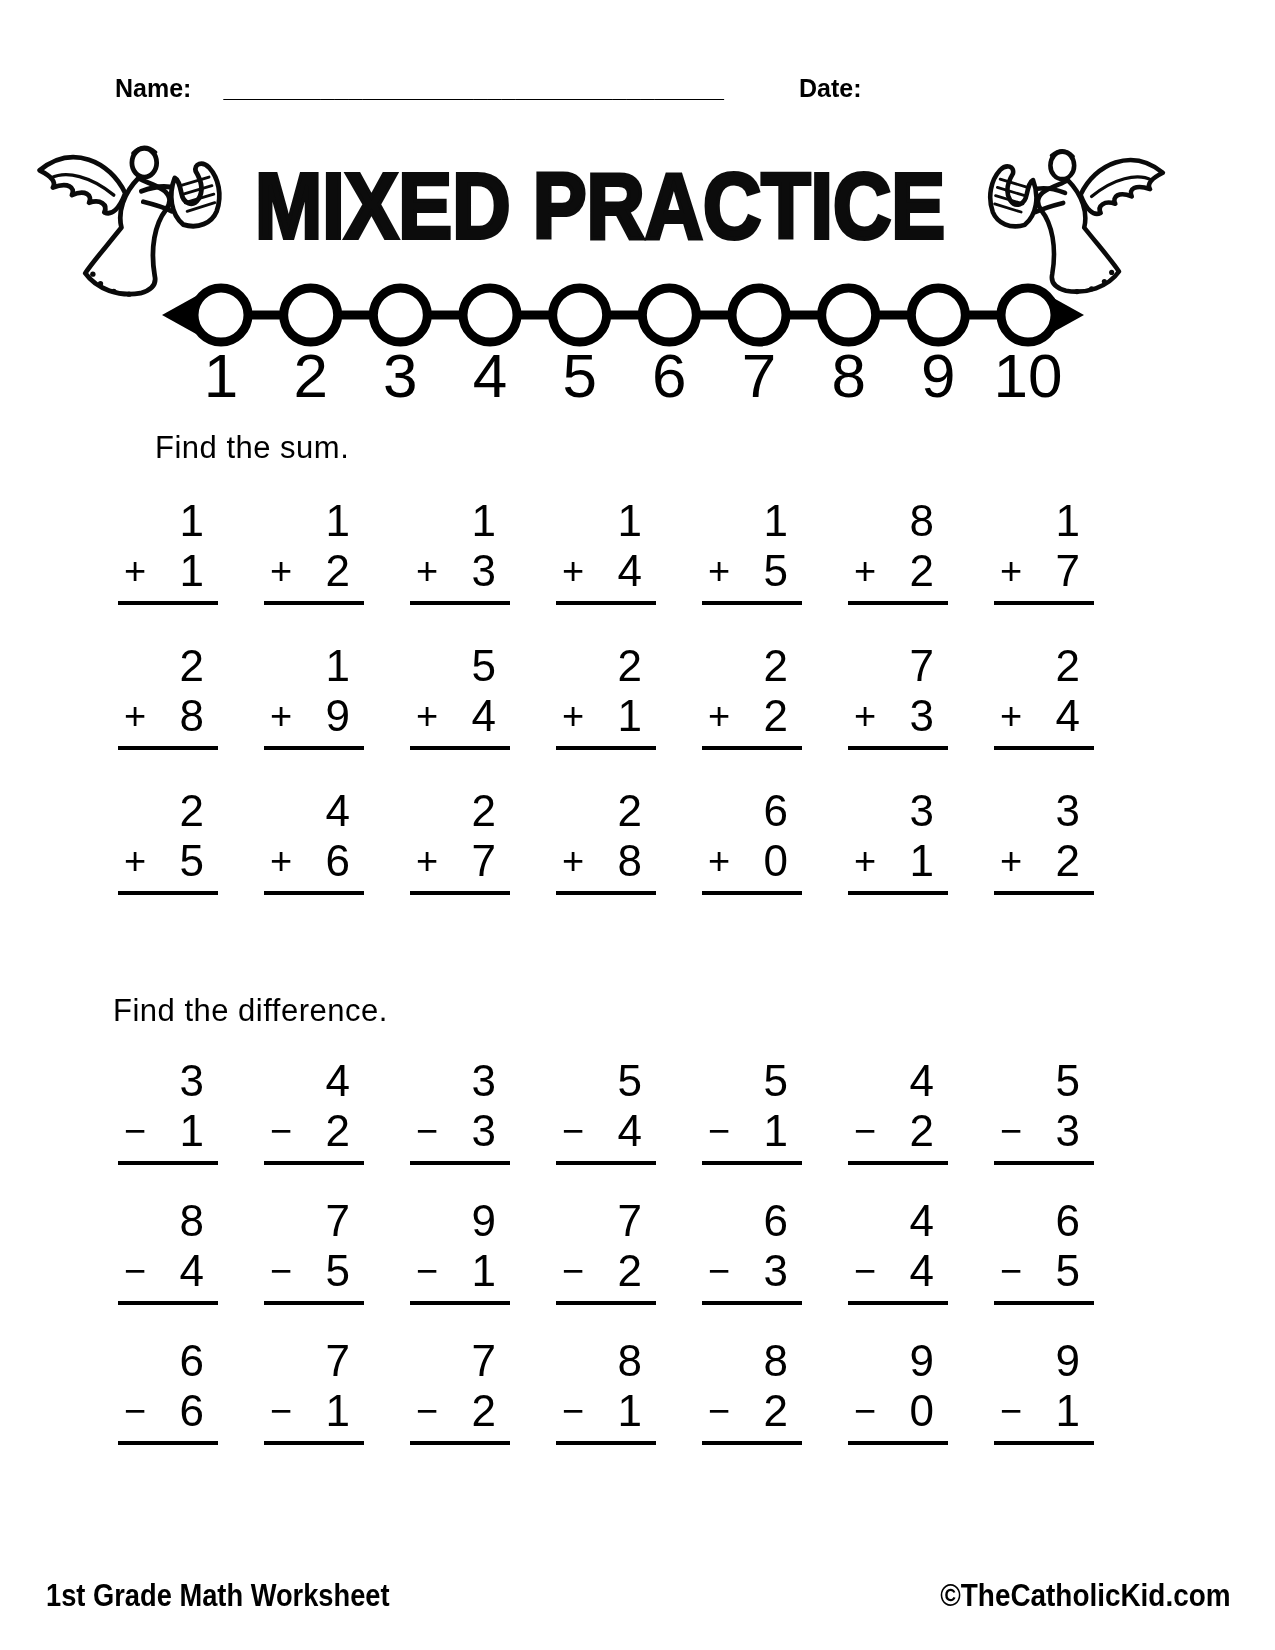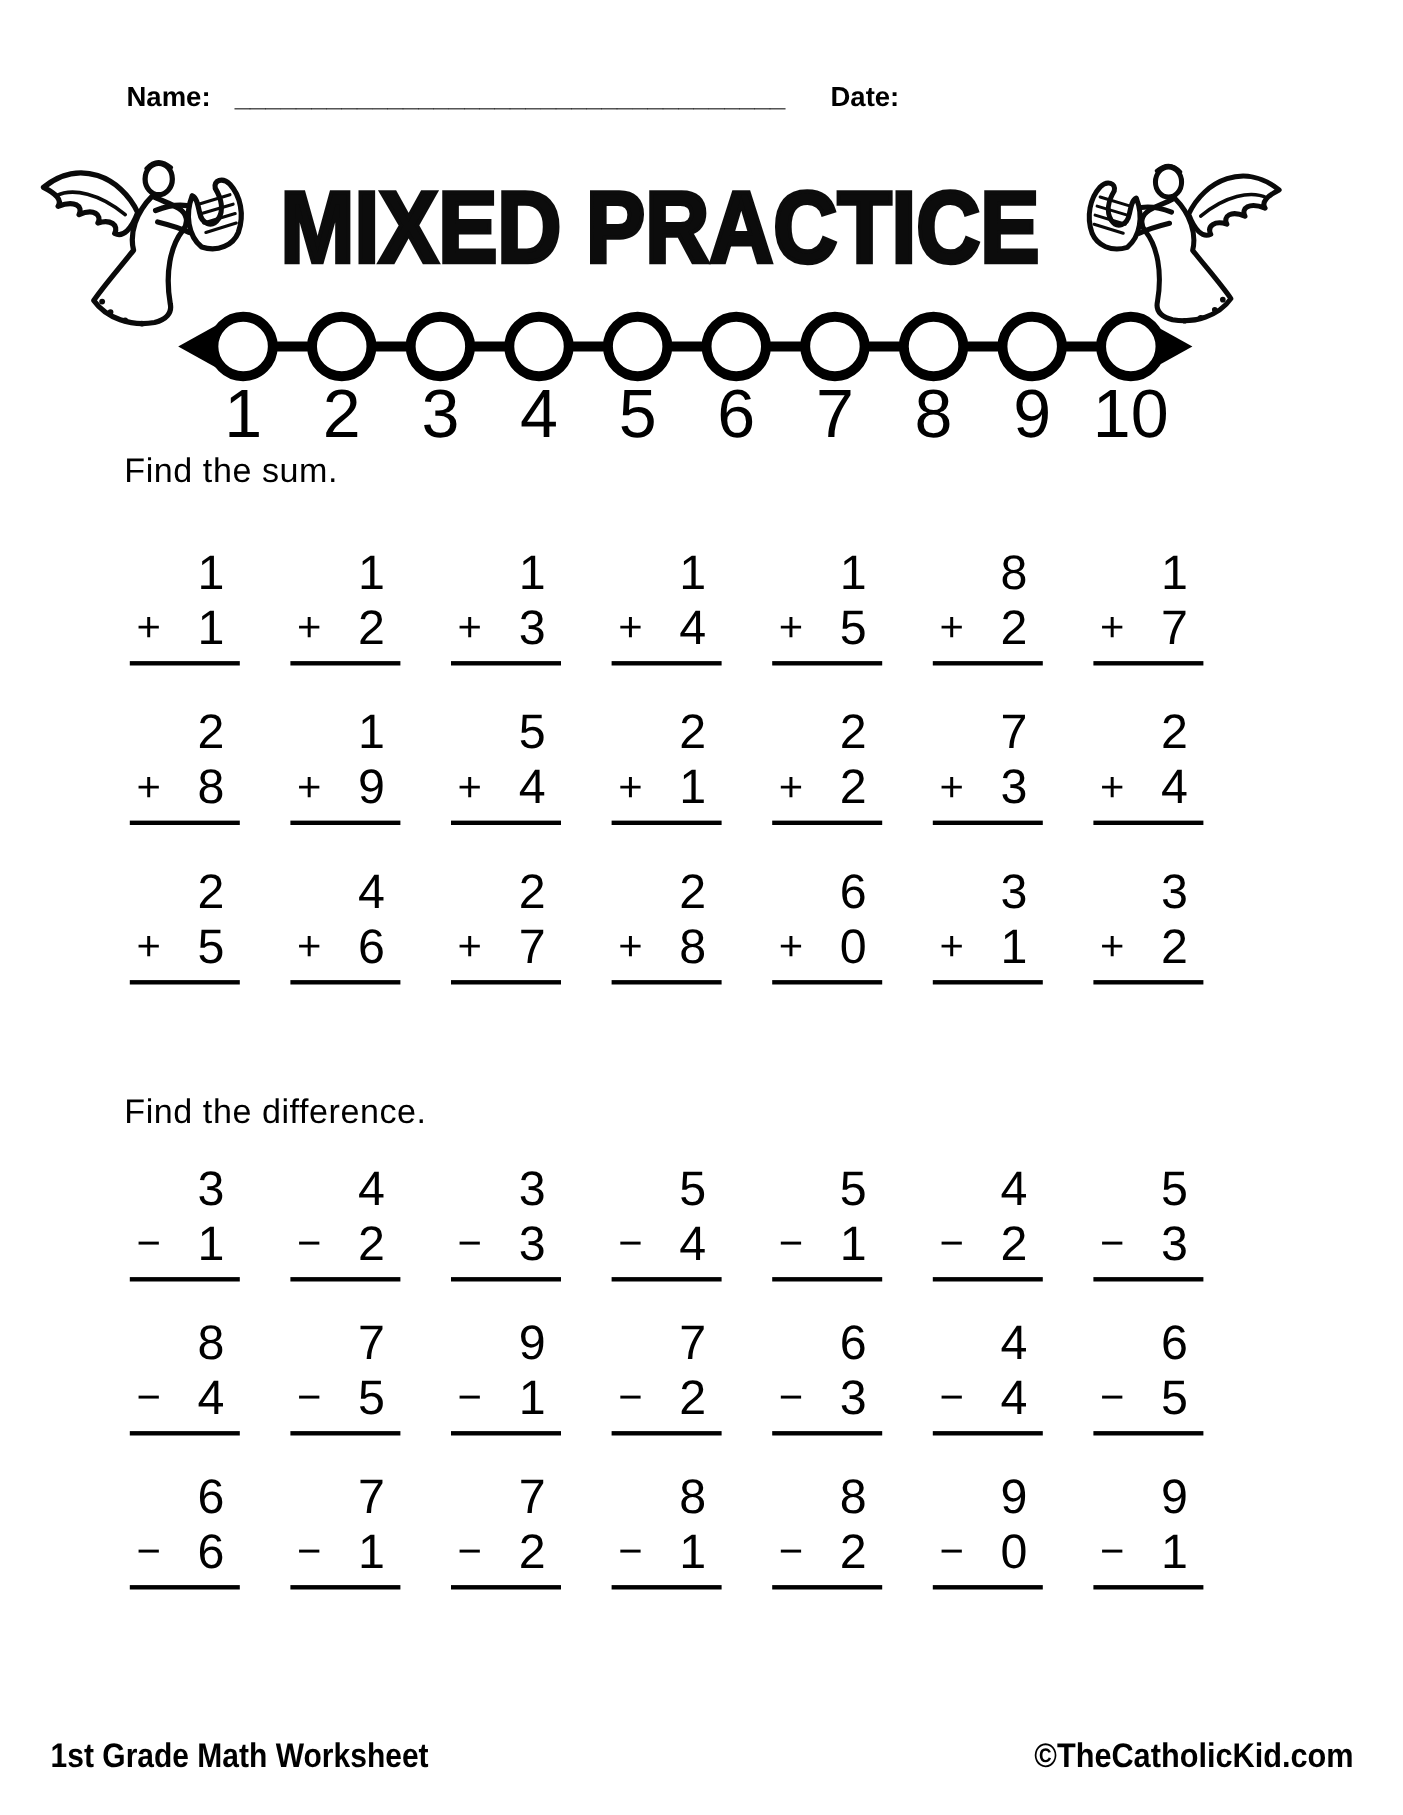--- a/index.html
+++ b/index.html
@@ -2,40 +2,40 @@
 <html><head>
 <meta charset="utf-8">
 <style>
   * { margin:0; padding:0; box-sizing:border-box; }
   html,body { background:#ffffff; }
   .page {
     position:relative; width:1275px; height:1650px; background:#ffffff;
     color:#000; font-family:"Liberation Sans", sans-serif; overflow:hidden;
   }
   
-  .field { position:absolute; top:74px; display:flex; align-items:baseline; 
+  .field { position:absolute; top:74px; display:flex; align-items:baseline; gap:10px;
            font-weight:bold; font-size:25px; }
   .name-field { left:115px; }
-  .date-field { left:755px;flex-direction:column; }
+  .date-field { left:799px;flex-direction:column; }
   .blank { font-weight:bold; white-space:nowrap;margin-left:22px; }
   
   .angel { position:absolute; }
   .angel-left  { left:30px;  top:134px; }
   .angel-right { left:980px; top:138px; }
   .angel svg { display:block; }
   .angel-right svg { transform:scaleX(-1); }
   .title-svg { position:absolute; left:248px; top:150px; }
   .title-svg text { font-family:"Liberation Sans", sans-serif; font-weight:bold; }
   
   .numline { position:absolute; left:158px; top:281px; }
   .numline text { font-family:"Liberation Sans", sans-serif; }
   
   .section-heading { position:absolute; left:113px; font-size:31px; font-weight:normal;
                      letter-spacing:0.5px; }
-  #heading-sum  { top:410px; }
+  #heading-sum  { top:430px;margin-left:42px; }
   #heading-diff { top:993px; }
   .grid { position:absolute; left:118px; }
   #grid-0 { top:497px; }
   #grid-1 { top:1057px; }
   .prow { display:flex; gap:46px; }
   #grid-0 .prow { margin-bottom:37px; }
   #grid-1 .prow { margin-bottom:32px; }
   .problem { width:100px; font-size:44px; line-height:48px; }
   .problem .top { text-align:right; padding-right:14px; }
   .problem .bot { display:flex; justify-content:space-between; padding-left:6px;

